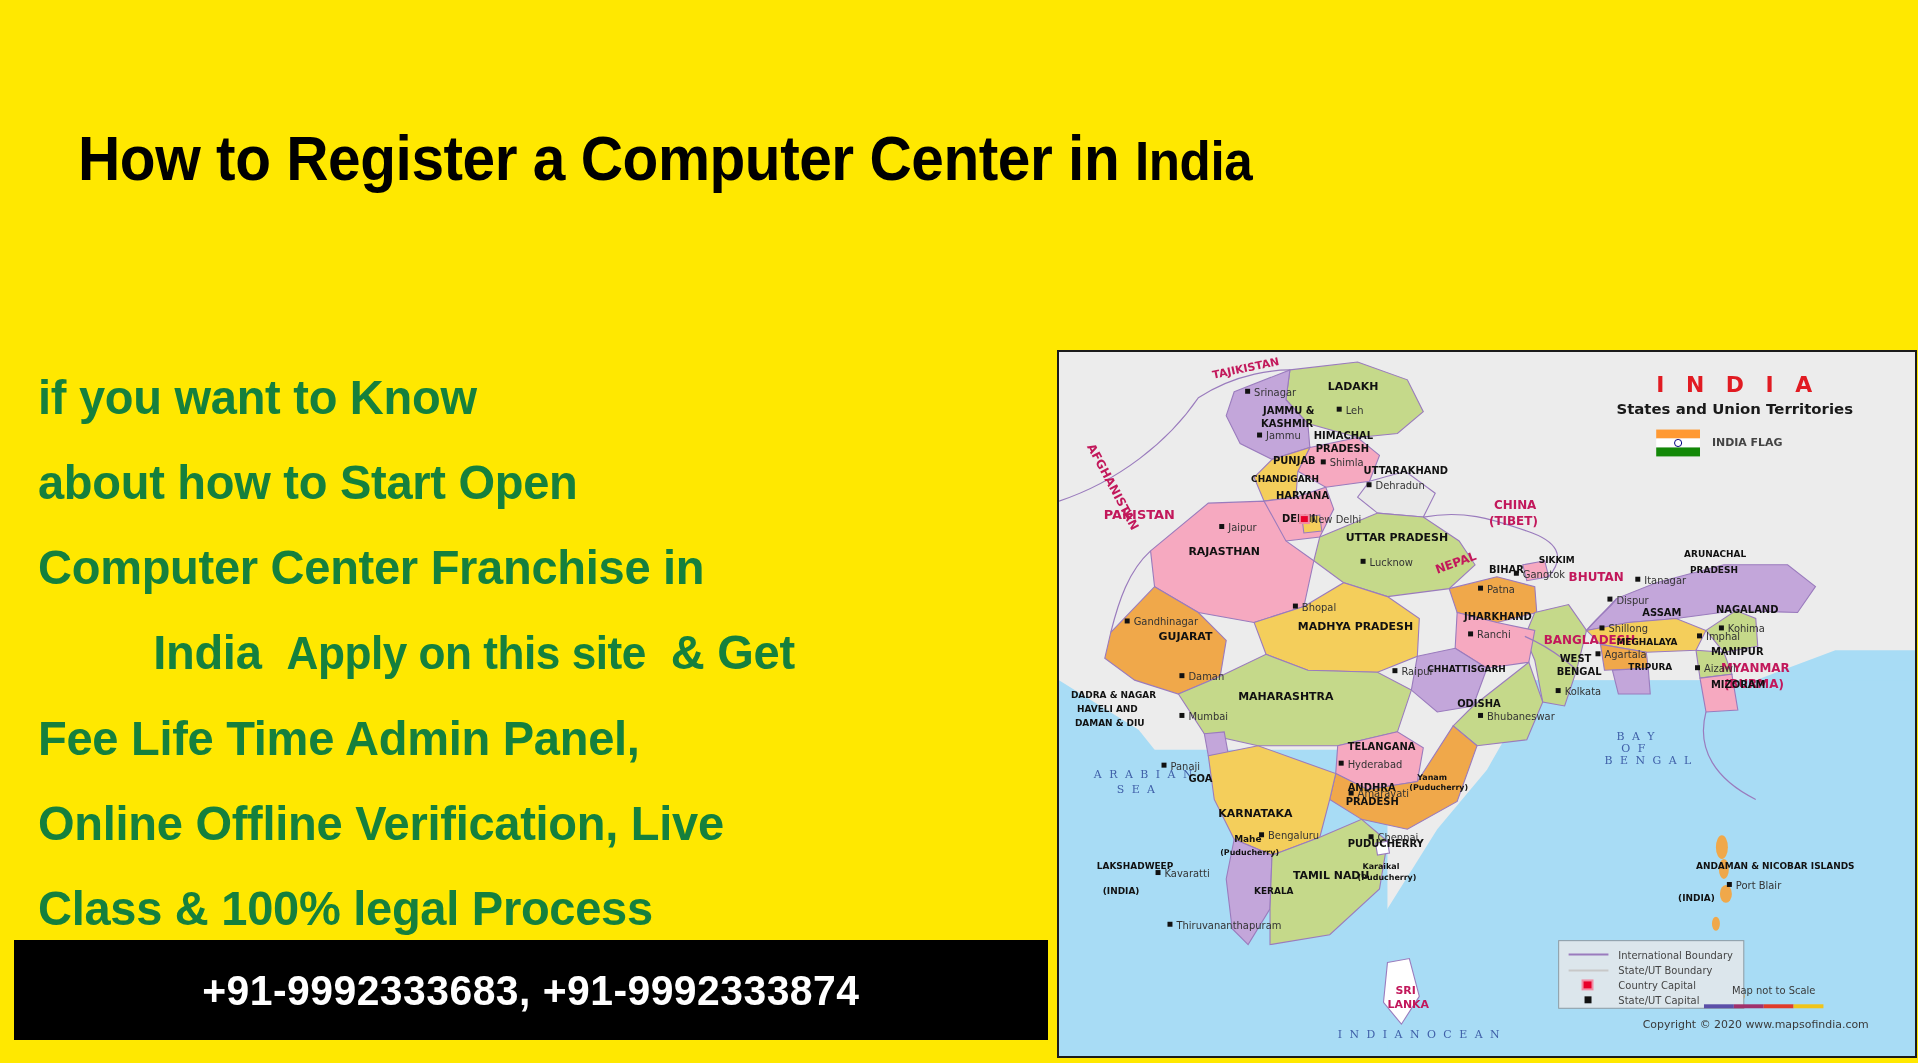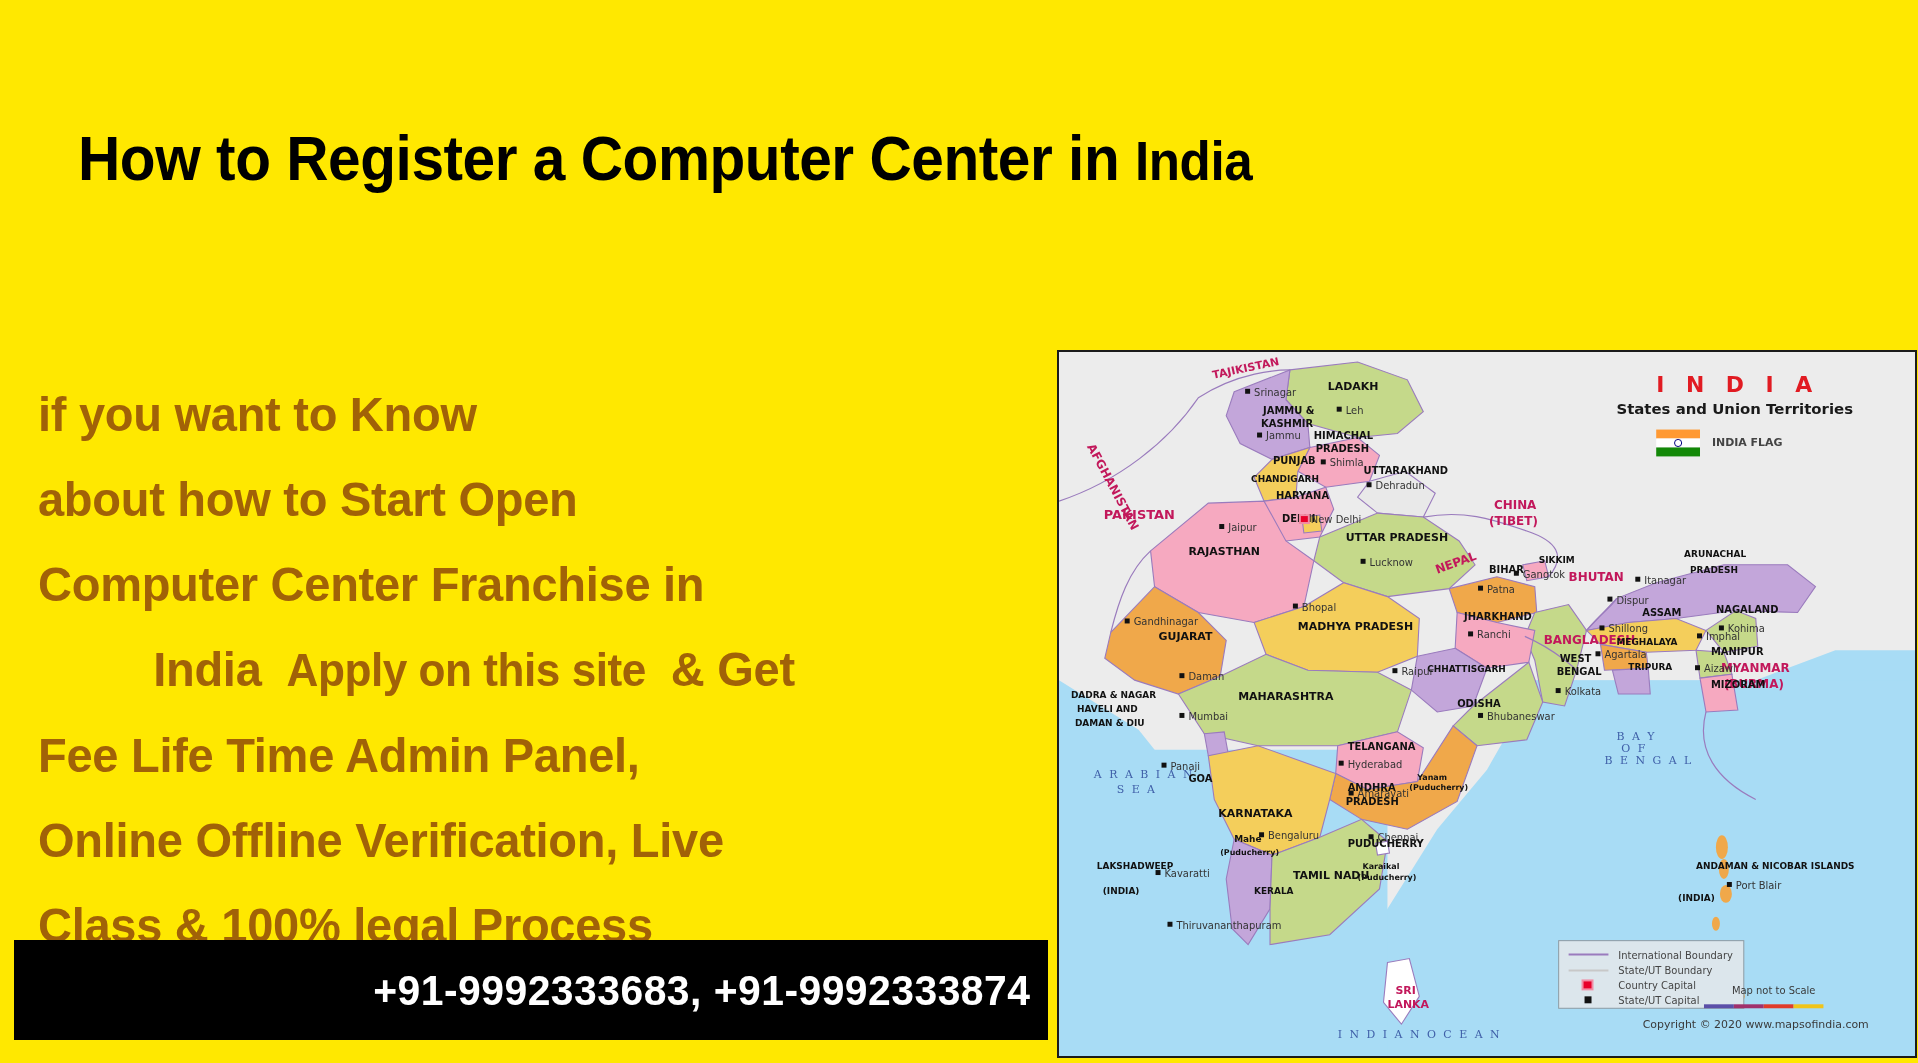--- a/index.html
+++ b/index.html
@@ -13,36 +13,36 @@
   #headline{
     position:absolute;left:78px;top:122px;width:1760px;
     font-size:63px;font-weight:bold;color:#000;
     letter-spacing:-0.5px;white-space:nowrap;
     transform:scaleX(0.93);transform-origin:left center;
   }
   #headline .tail{font-size:55px;}
 
   
   #copy{
-    position:absolute;left:38px;top:372px;width:1010px;
-    color:#a16207;
+    position:absolute;left:38px;top:355px;width:1010px;
+    color:#15803d;
   }
   .cline{
     font-size:49px;font-weight:bold;line-height:85px;
     white-space:nowrap;letter-spacing:-0.3px;
     transform:scaleX(0.96);transform-origin:left center;
   }
   .cline.indent{padding-left:120px;}
   .cline .light{font-weight:600;font-size:46px;letter-spacing:-0.5px;}
   .cline .sp{display:inline-block;width:26px;}
 
   
   #phonebar{
     position:absolute;left:14px;top:940px;width:1034px;height:100px;
-    background:#000;display:flex;align-items:center;justify-content:flex-end;
+    background:#000;display:flex;align-items:center;justify-content:center;
     box-sizing:border-box;
   }
   #phonebar span{
     color:#fff;font-size:43px;font-weight:bold;letter-spacing:0.5px;
     transform:scaleX(0.95);
   }
 
   
   #map{
     position:absolute;left:1057px;top:350px;width:860px;height:708px;

